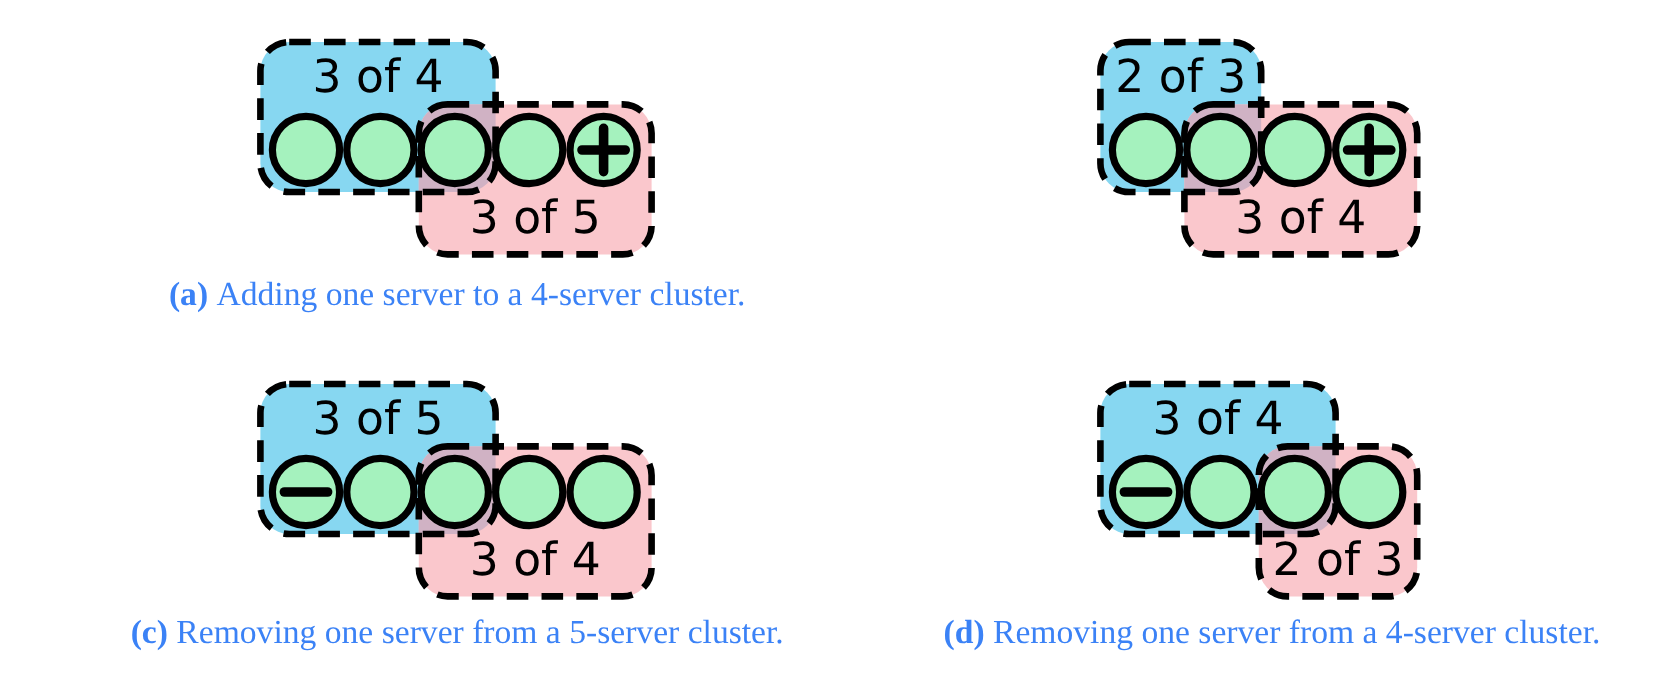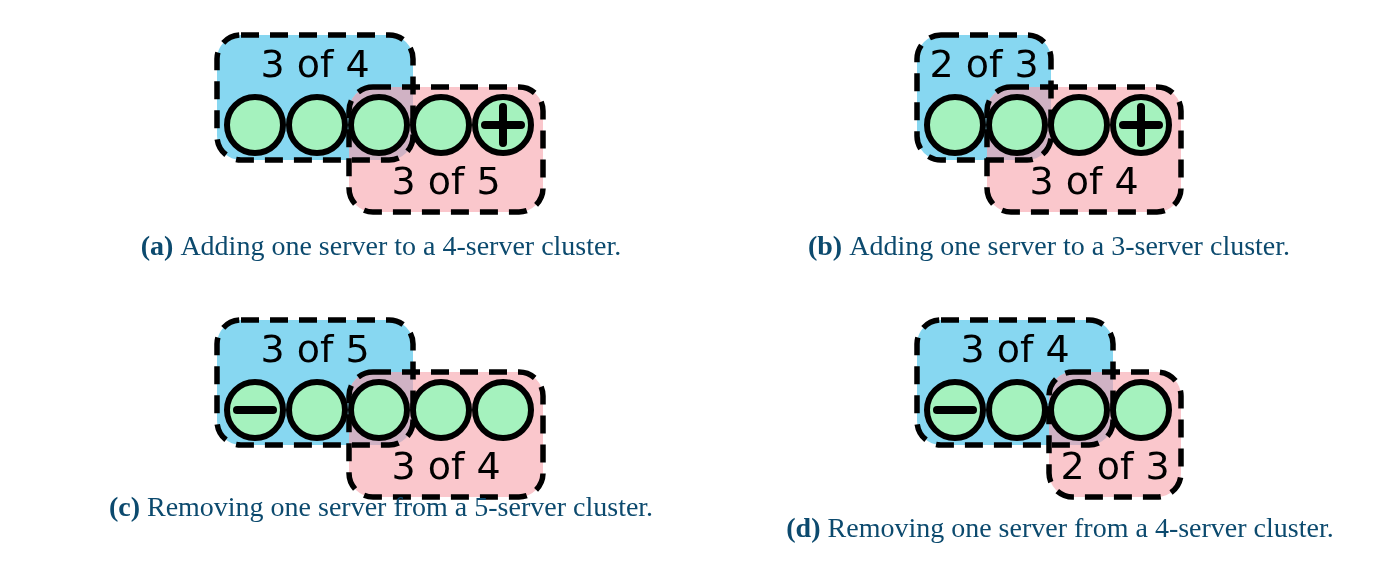--- a/index.html
+++ b/index.html
@@ -19,26 +19,26 @@
   }
   #diagram text {
     font-family: "DejaVu Sans", sans-serif;
   }
   .caption {
     position: absolute;
     transform: translateX(-50%);
     white-space: nowrap;
     font-size: 28px;
     line-height: 34px;
-    color: #0c4a6e;
+    color: #3b82f6;
   }
   .caption .tag { font-weight: bold; margin-right: 7px; }
   .cap-a { left: 361px;  top: 229px; }
   .cap-b { left: 1029px; top: 229px; }
-  .cap-c { left: 361px;  top: 490px; }
+  .cap-c { left: 361px;  top: 511px; }
   .cap-d { left: 1040px; top: 511px; font-family: Liberation Serif, serif; }
 </style>
 </head>
 <body>
 
 <div class="stage">
 
   <svg id="diagram" viewBox="0 0 1383 566">
       <g>
         <rect x="197" y="35" width="196" height="125" rx="24" fill="#87D7F1"></rect>
@@ -108,23 +108,20 @@
         <path d="M 917 410 H 953" fill="none" stroke="#000000" stroke-width="8" stroke-linecap="round"></path>
         <circle cx="997" cy="410" r="28" fill="#A5F2BE" stroke="#000000" stroke-width="6"></circle>
         <circle cx="1059" cy="410" r="28" fill="#A5F2BE" stroke="#000000" stroke-width="6"></circle>
         <circle cx="1121" cy="410" r="28" fill="#A5F2BE" stroke="#000000" stroke-width="6"></circle>
       </g>
     </svg>
 
   <div class="caption cap-a">
     <span class="tag">(a)</span><span>Adding one server to a 4-server cluster.</span>
   </div>
-  <div class="caption cap-b">
-    <span class="tag">(b)</span><span>Adding one server to a 3-server cluster.</span>
-  </div>
   <div class="caption cap-c">
     <span class="tag">(c)</span><span>Removing one server from a 5-server cluster.</span>
   </div>
   <div class="caption cap-d">
     <span class="tag">(d)</span><span>Removing one server from a 4-server cluster.</span>
   </div>
 
 </div>
 
 </body></html>

